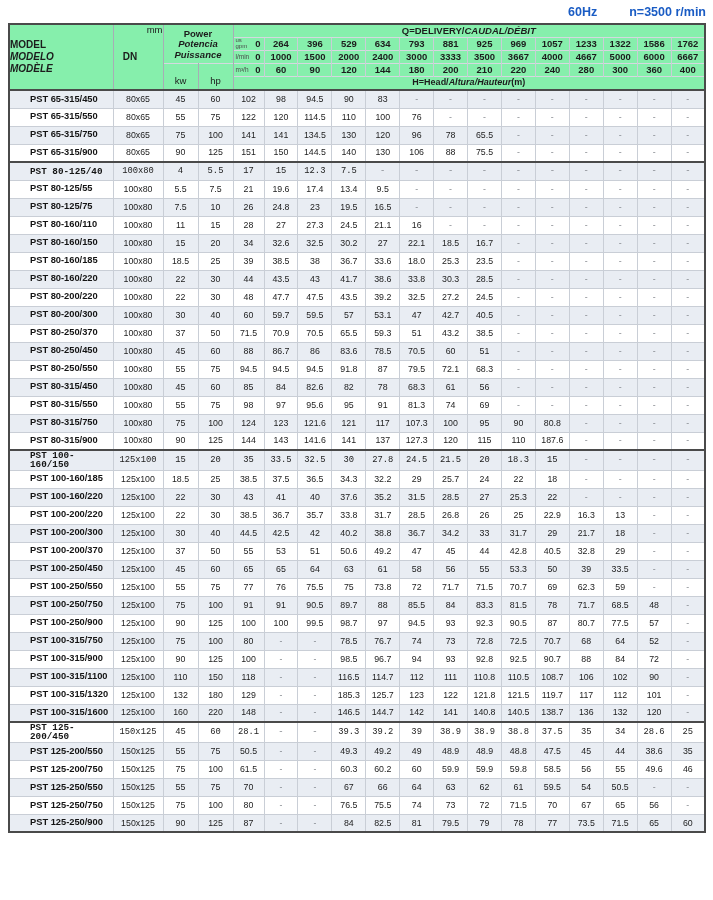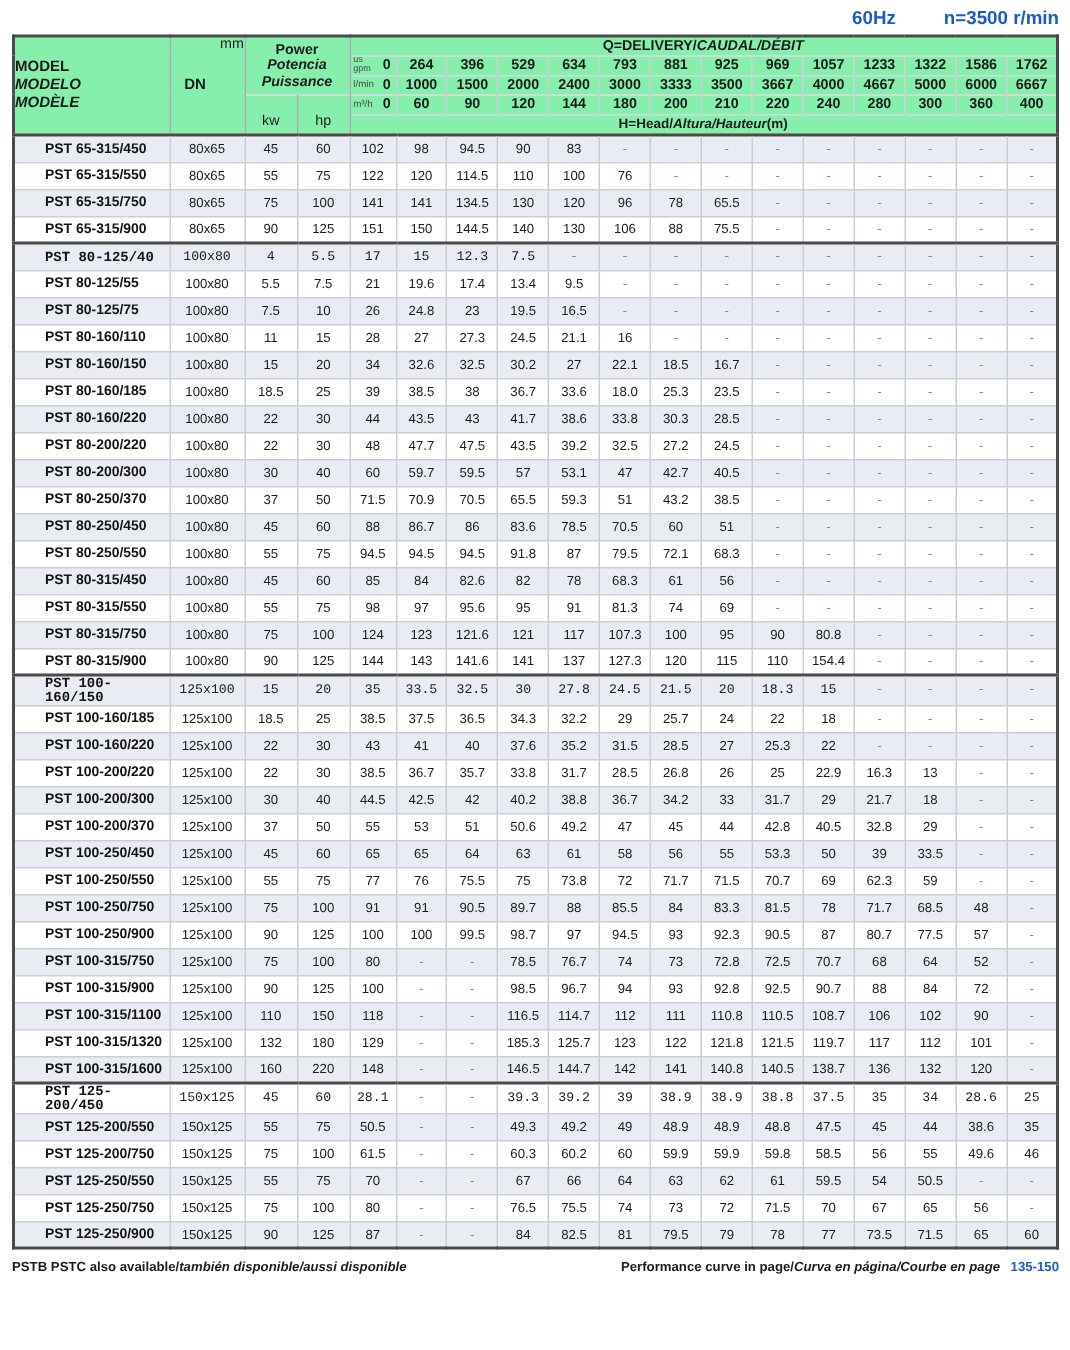--- a/index.html
+++ b/index.html
@@ -592,21 +592,21 @@
           <td class="pw">125</td>
           <td class="val">144</td>
           <td class="val">143</td>
           <td class="val">141.6</td>
           <td class="val">141</td>
           <td class="val">137</td>
           <td class="val">127.3</td>
           <td class="val">120</td>
           <td class="val">115</td>
           <td class="val">110</td>
-          <td class="val">154.4</td>
+          <td class="val">187.6</td>
           <td class="val dash">-</td>
           <td class="val dash">-</td>
           <td class="val dash">-</td>
           <td class="val dash">-</td>
         </tr>
         <tr class="stripe sep-dn">
           <td class="model">PST 100-160/150</td>
           <td class="dn">125x100</td>
           <td class="pw">15</td>
           <td class="pw">20</td>
@@ -1021,22 +1021,14 @@
           <td class="val">78</td>
           <td class="val">77</td>
           <td class="val">73.5</td>
           <td class="val">71.5</td>
           <td class="val">65</td>
           <td class="val">60</td>
         </tr>
       </tbody>
   </table>
 
-  <div class="footnote">
-    <div>
-      <span>PSTB PSTC also available/</span><span class="it">también disponible/aussi disponible</span>
-    </div>
-    <div>
-      <span>Performance curve in page/</span><span class="it">Curva en página/Courbe en page</span><span class="pages">135-150</span>
-    </div>
-  </div>
 
 </div>
 
 </body></html>

